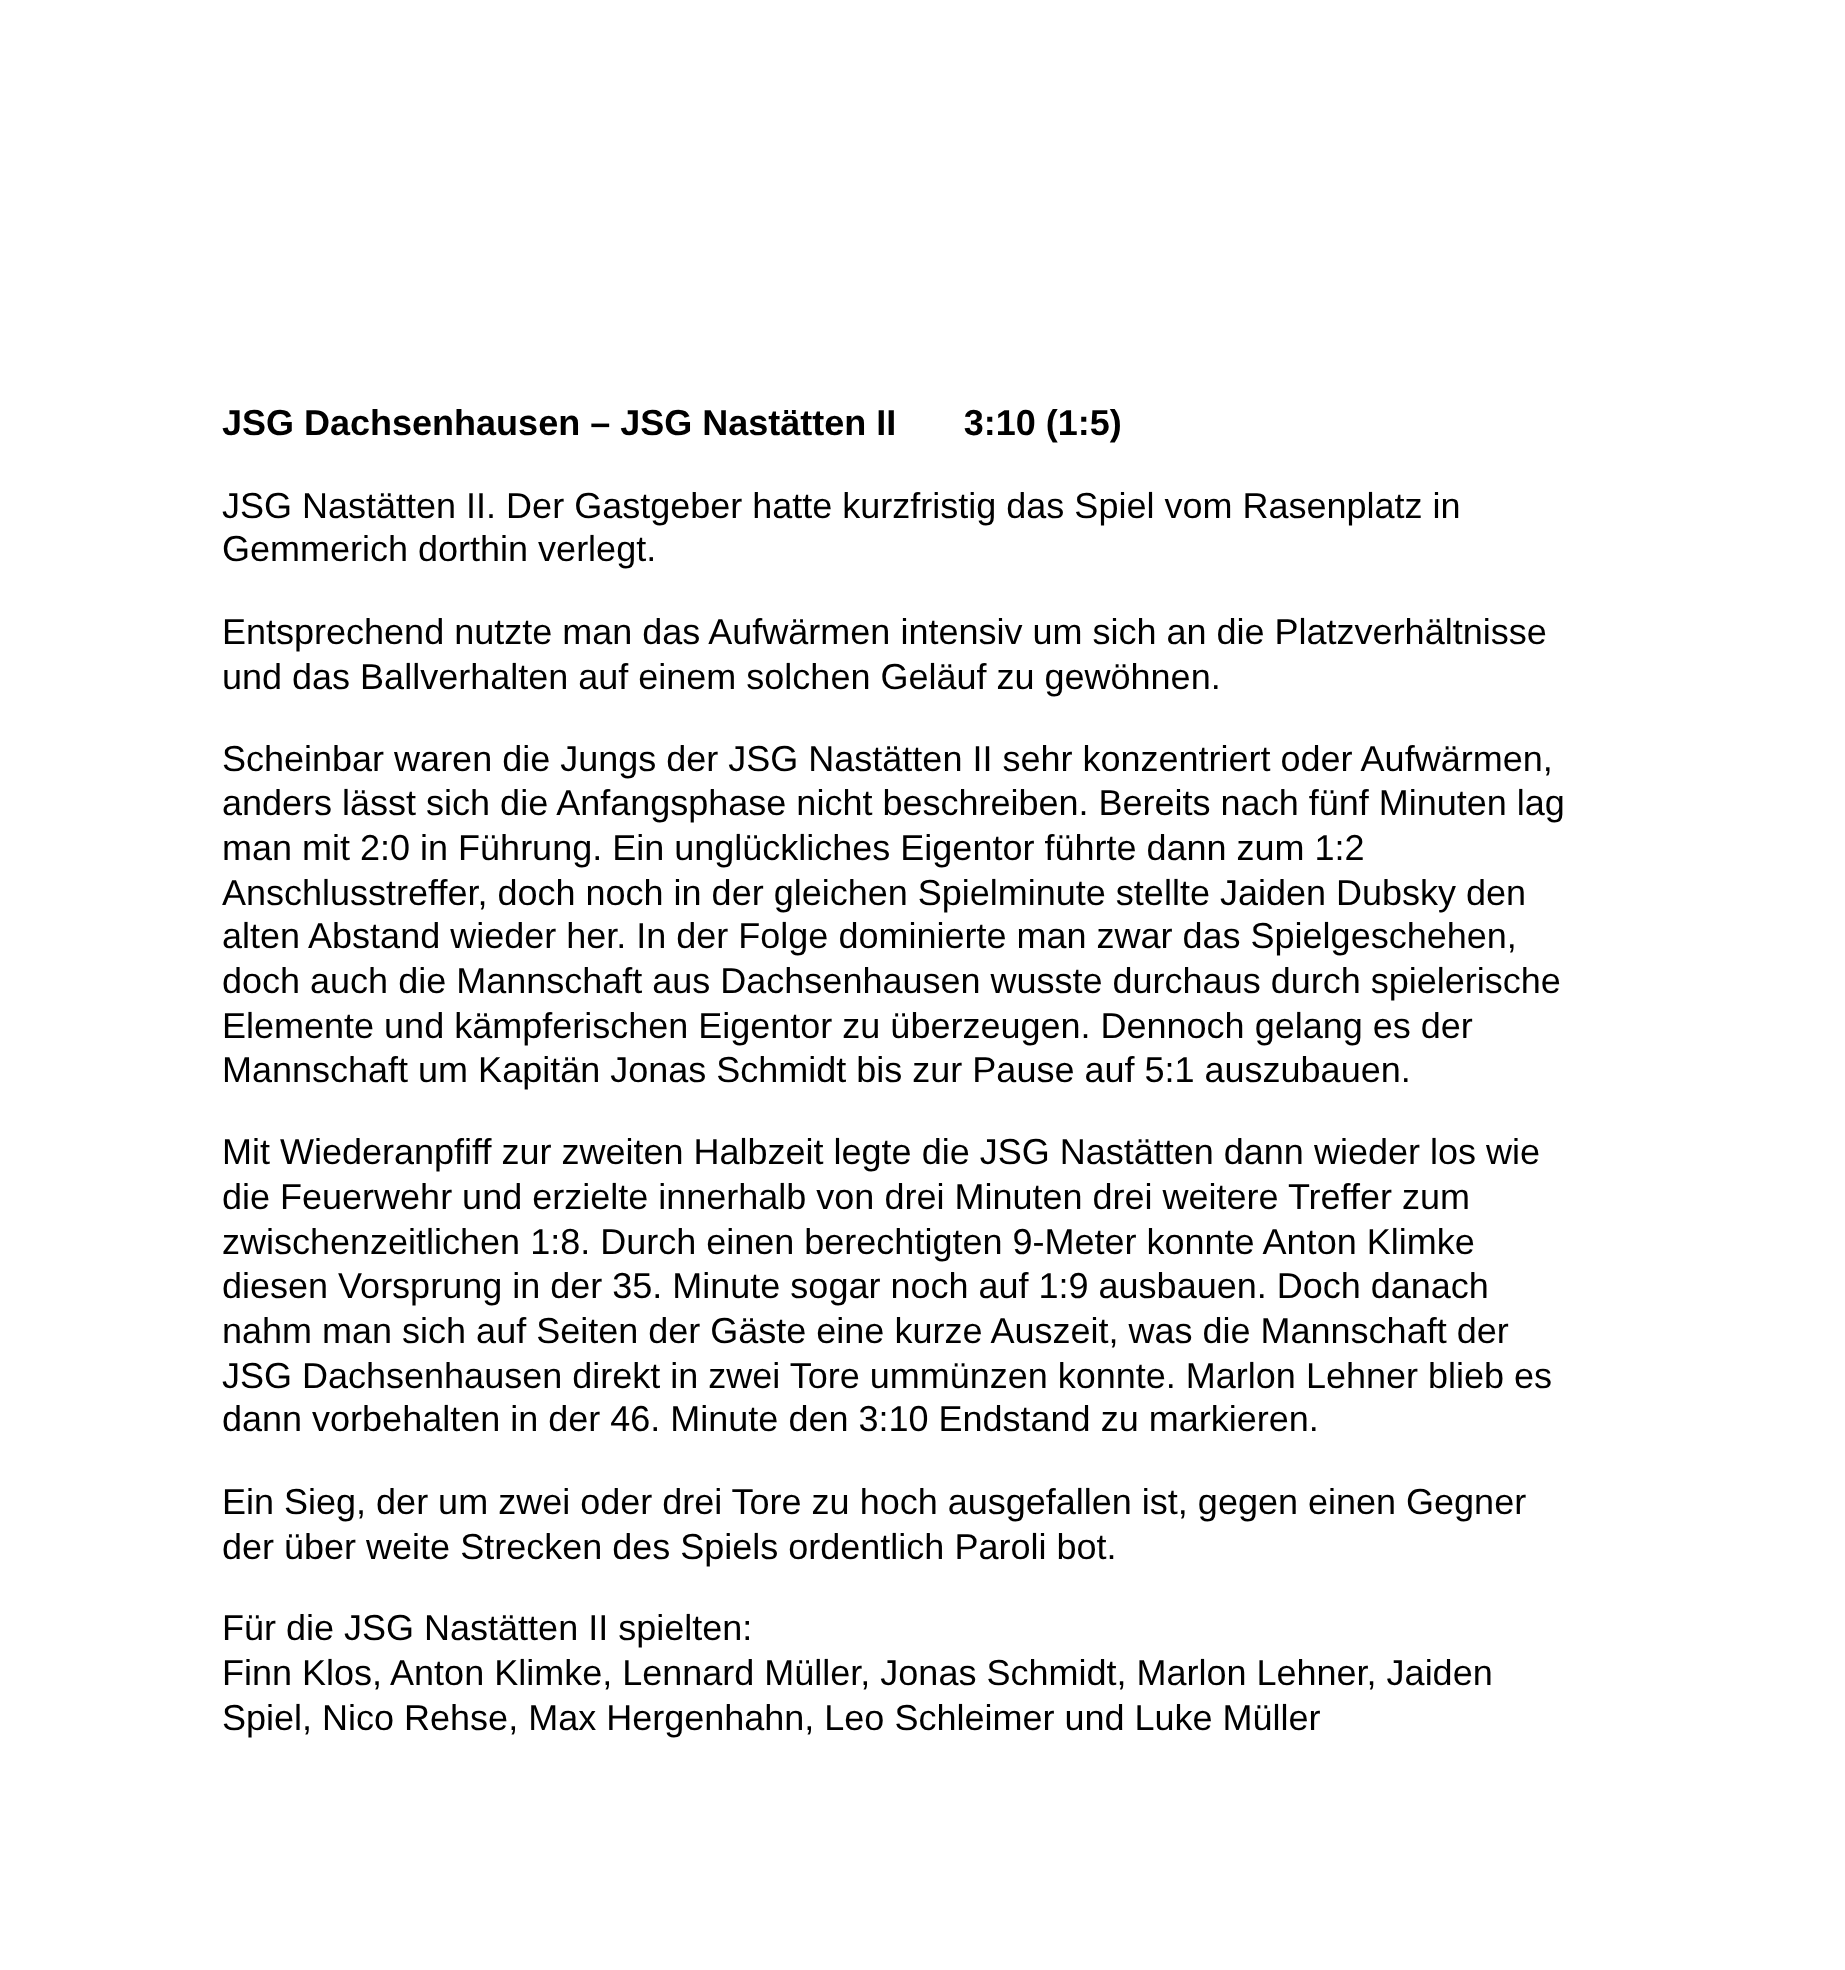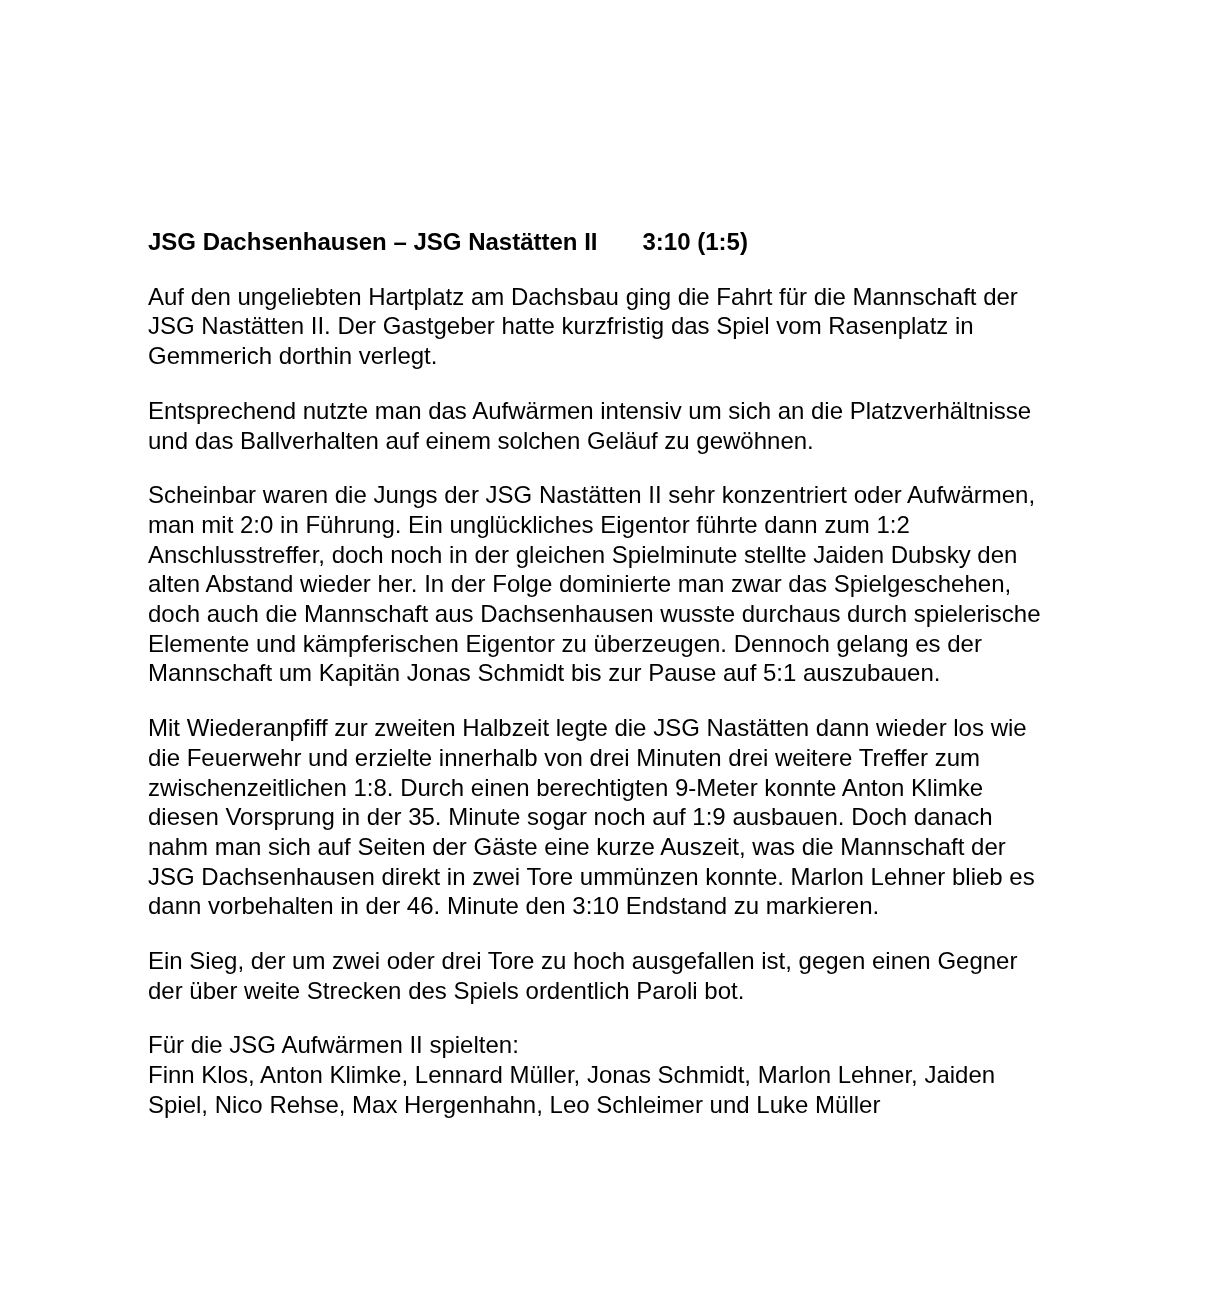--- a/index.html
+++ b/index.html
@@ -25,20 +25,21 @@
     font-weight: 400;
   }
   .title-line {
     font-weight: 700;
     white-space: nowrap;
     margin: 0 0 25px 0;
   }
   .title-line .score {
     display: inline-block;
     margin-left: 45px;
+    margin-top: 41px;
   }
   .para {
     margin: 0 0 25px 0;
   }
   .para:last-child {
     margin-bottom: 0;
   }
   .ln {
     white-space: nowrap;
   }
@@ -46,32 +47,32 @@
 </head>
 <body>
 
 <div class="doc">
 
   <div class="title-line">
     <span class="match">JSG Dachsenhausen – JSG Nastätten II</span><span class="score">3:10 (1:5)</span>
   </div>
 
   <div class="para">
-    <div class="ln">Auf den ungeliebten Hartplatz am Dachsbau ging die Fahrt für die Mannschaft der</div>
     <div class="ln">JSG Nastätten II. Der Gastgeber hatte kurzfristig das Spiel vom Rasenplatz in</div>
     <div class="ln">Gemmerich dorthin verlegt.</div>
   </div>
 
   <div class="para">
     <div class="ln">Entsprechend nutzte man das Aufwärmen intensiv um sich an die Platzverhältnisse</div>
     <div class="ln">und das Ballverhalten auf einem solchen Geläuf zu gewöhnen.</div>
   </div>
 
   <div class="para">
     <div class="ln">Scheinbar waren die Jungs der JSG Nastätten II sehr konzentriert oder Aufwärmen,</div>
+    <div class="ln">anders lässt sich die Anfangsphase nicht beschreiben. Bereits nach fünf Minuten lag</div>
     <div class="ln">man mit 2:0 in Führung. Ein unglückliches Eigentor führte dann zum 1:2</div>
     <div class="ln">Anschlusstreffer, doch noch in der gleichen Spielminute stellte Jaiden Dubsky den</div>
     <div class="ln">alten Abstand wieder her. In der Folge dominierte man zwar das Spielgeschehen,</div>
     <div class="ln">doch auch die Mannschaft aus Dachsenhausen wusste durchaus durch spielerische</div>
     <div class="ln">Elemente und kämpferischen Eigentor zu überzeugen. Dennoch gelang es der</div>
     <div class="ln">Mannschaft um Kapitän Jonas Schmidt bis zur Pause auf 5:1 auszubauen.</div>
   </div>
 
   <div class="para">
     <div class="ln">Mit Wiederanpfiff zur zweiten Halbzeit legte die JSG Nastätten dann wieder los wie</div>
@@ -82,18 +83,18 @@
     <div class="ln">JSG Dachsenhausen direkt in zwei Tore ummünzen konnte. Marlon Lehner blieb es</div>
     <div class="ln">dann vorbehalten in der 46. Minute den 3:10 Endstand zu markieren.</div>
   </div>
 
   <div class="para">
     <div class="ln">Ein Sieg, der um zwei oder drei Tore zu hoch ausgefallen ist, gegen einen Gegner</div>
     <div class="ln">der über weite Strecken des Spiels ordentlich Paroli bot.</div>
   </div>
 
   <div class="para">
-    <div class="ln">Für die JSG Aufwärmen II spielten:</div>
+    <div class="ln">Für die JSG Nastätten II spielten:</div>
     <div class="ln">Finn Klos, Anton Klimke, Lennard Müller, Jonas Schmidt, Marlon Lehner, Jaiden</div>
     <div class="ln">Spiel, Nico Rehse, Max Hergenhahn, Leo Schleimer und Luke Müller</div>
   </div>
 
 </div>
 
 </body></html>

